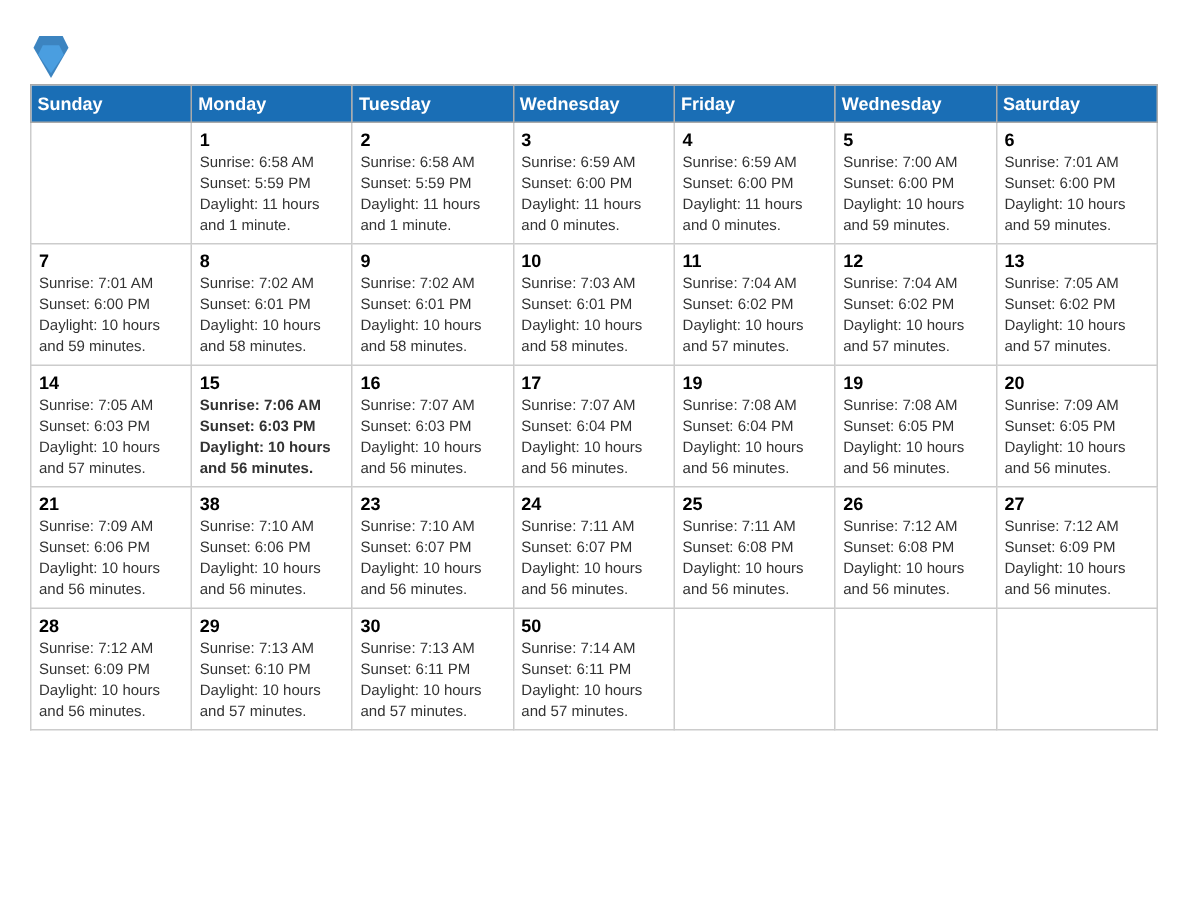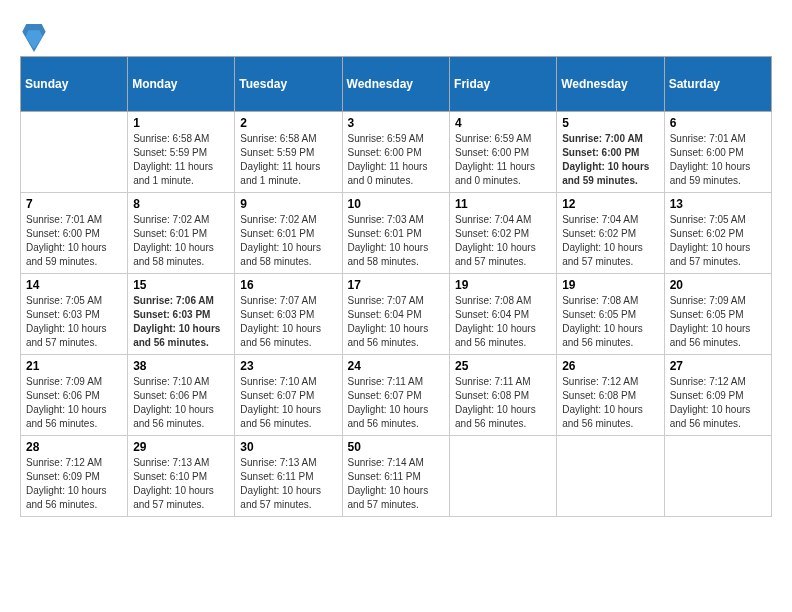--- a/index.html
+++ b/index.html
@@ -56,21 +56,21 @@
       font-weight: bold;
     }
     .calendar {
       width: 100%;
       border-collapse: collapse;
       font-size: 11px;
     }
     .calendar thead tr th {
       background-color: #1a6eb5;
       color: #fff;
-      padding: 20px 4px;
+      padding: 5px 4px;
       text-align: left;
       font-size: 12px;
       font-weight: bold;
       border: 1px solid #aaa;
     }
     .calendar tbody tr td {
       border: 1px solid #ccc;
       vertical-align: top;
       padding: 4px 5px;
       width: 108px;
@@ -153,21 +153,21 @@
         </td>
         <td>
           <span class="day-num">4</span>
           <div class="day-info" style="white-space: pre-line;">Sunrise: 6:59 AM
 Sunset: 6:00 PM
 Daylight: 11 hours
 and 0 minutes.</div>
         </td>
         <td>
           <span class="day-num">5</span>
-          <div class="day-info" style="white-space: pre-line; font-weight: bold;">Sunrise: 7:00 AM
+          <div class="day-info" style="white-space: pre-line;">Sunrise: 7:00 AM
 Sunset: 6:00 PM
 Daylight: 10 hours
 and 59 minutes.</div>
         </td>
         <td>
           <span class="day-num">6</span>
           <div class="day-info" style="white-space: pre-line;">Sunrise: 7:01 AM
 Sunset: 6:00 PM
 Daylight: 10 hours
 and 59 minutes.</div>

